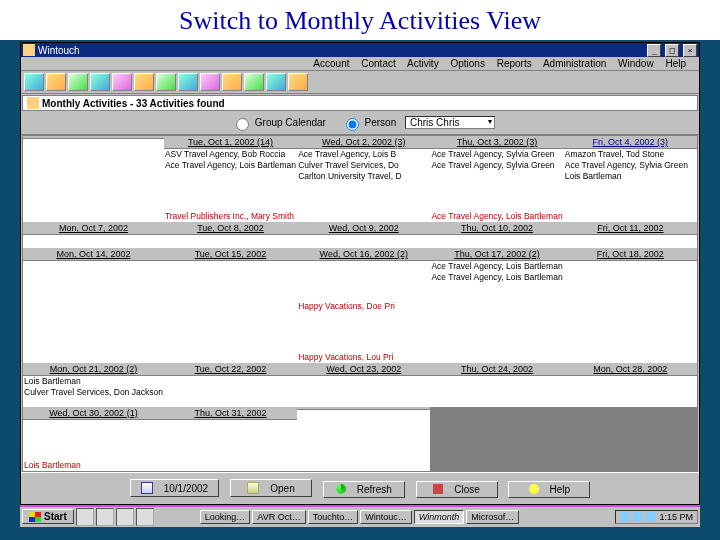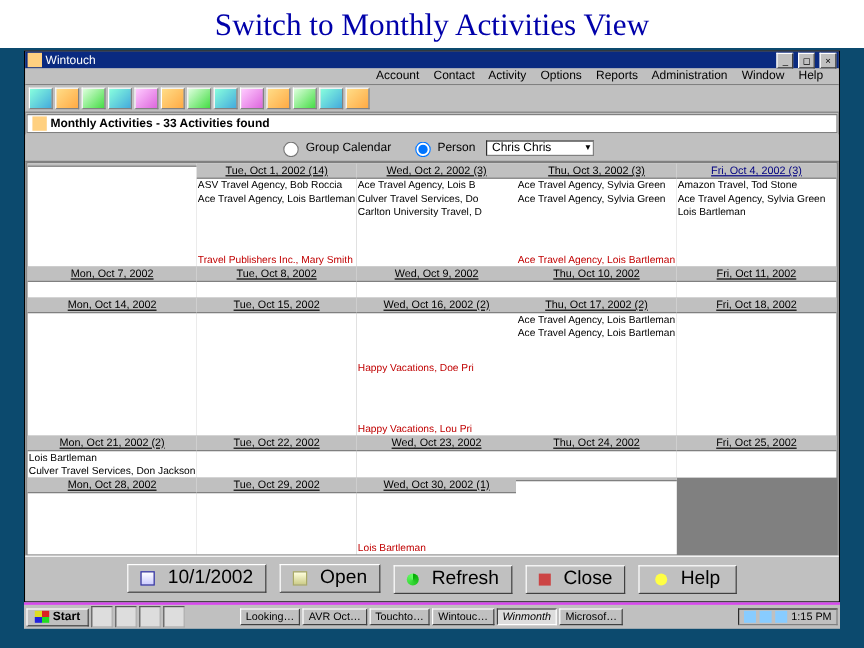--- a/index.html
+++ b/index.html
@@ -27,21 +27,21 @@
   input[type=radio]{vertical-align:middle;}
   .grid{display:grid;grid-template-columns:repeat(5,1fr);gap:0;background:#808080;border:1px solid #808080;margin:0 1px;}
   .cell{background:#fff;min-height:44px;display:flex;flex-direction:column;}
   .cell.short{min-height:26px;}
   .dayhdr{background:#c0c0c0;color:#000;font-size:9px;text-align:center;padding:1px 2px;border-bottom:1px solid #808080;white-space:nowrap;overflow:hidden;text-decoration:underline;}
   .dayhdr.blue{color:#000080;}
   .items{font-size:8.5px;padding:0 1px;line-height:11px;overflow:hidden;}
   .items div{white-space:nowrap;overflow:hidden;text-overflow:ellipsis;}
   .items .red{color:#c00000;margin-top:40px;}
   .btnrow{background:#c0c0c0;padding:6px;text-align:center;border-top:1px solid #fff;}
-  .btn{display:inline-flex;align-items:center;gap:11px;background:#c0c0c0;border:1px solid #fff;border-right-color:#404040;border-bottom-color:#404040;padding:2px 10px;font-size:16px;margin:0 4px;min-width:60px;justify-content:center;}
+  .btn{display:inline-flex;align-items:center;gap:11px;background:#c0c0c0;border:1px solid #fff;border-right-color:#404040;border-bottom-color:#404040;padding:2px 10px;font-size:10px;margin:0 4px;min-width:60px;justify-content:center;}
   .btn .ic{width:10px;height:10px;display:inline-block;}
   .ic.cal{background:linear-gradient(#fff,#ccf);border:1px solid #33a;}
   .ic.opn{background:linear-gradient(#ffd,#cc8);border:1px solid #aa6;}
   .ic.ref{background:conic-gradient(#0a0,#6f6);border-radius:50%;}
   .ic.cls{background:#c44;}
   .ic.hlp{background:#ff4;border-radius:50%;}
   .taskbar{background:#c0c0c0;border-top:2px solid #d946ef;display:flex;align-items:center;height:20px;padding:0 2px;gap:2px;margin:0 20px 10px 20px;}
   .start{background:#c0c0c0;border:1px solid #fff;border-right-color:#404040;border-bottom-color:#404040;padding:1px 6px;font-size:10px;font-weight:bold;display:flex;align-items:center;gap:3px;}
   .start .flag{width:12px;height:10px;background:conic-gradient(#d22 0 25%,#2d2 0 50%,#22d 0 75%,#dd2 0);}
   .ql{width:16px;height:16px;background:#ddd;border:1px inset #aaa;}
@@ -196,37 +196,33 @@
           <div class="items"></div>
         </div>
         <div class="cell short">
           <div class="dayhdr">Wed, Oct 23, 2002</div>
           <div class="items"></div>
         </div>
         <div class="cell short">
           <div class="dayhdr">Thu, Oct 24, 2002</div>
           <div class="items"></div>
         </div>
-        <div class="cell short">
-          <div class="dayhdr">Fri, Oct 25, 2002</div>
-          <div class="items"></div>
-        </div>
         <div class="cell">
           <div class="dayhdr">Mon, Oct 28, 2002</div>
           <div class="items"></div>
         </div>
         <div class="cell">
-          <div class="dayhdr">Tue, Oct 29, 2002</div>
-          <div class="items"></div>
-        </div>
-        <div class="cell">
           <div class="dayhdr">Wed, Oct 30, 2002 (1)</div>
           <div class="items">
             <div class="red">Lois Bartleman</div>
           </div>
+        </div>
+        <div class="cell">
+          <div class="dayhdr">Thu, Oct 31, 2002</div>
+          <div class="items"></div>
         </div>
         <div class="cell">
           <div class="dayhdr"></div>
           <div class="items"></div>
         </div>
       </div>
 
   <div class="btnrow">
     <span class="btn">
           <span class="ic cal"></span>

